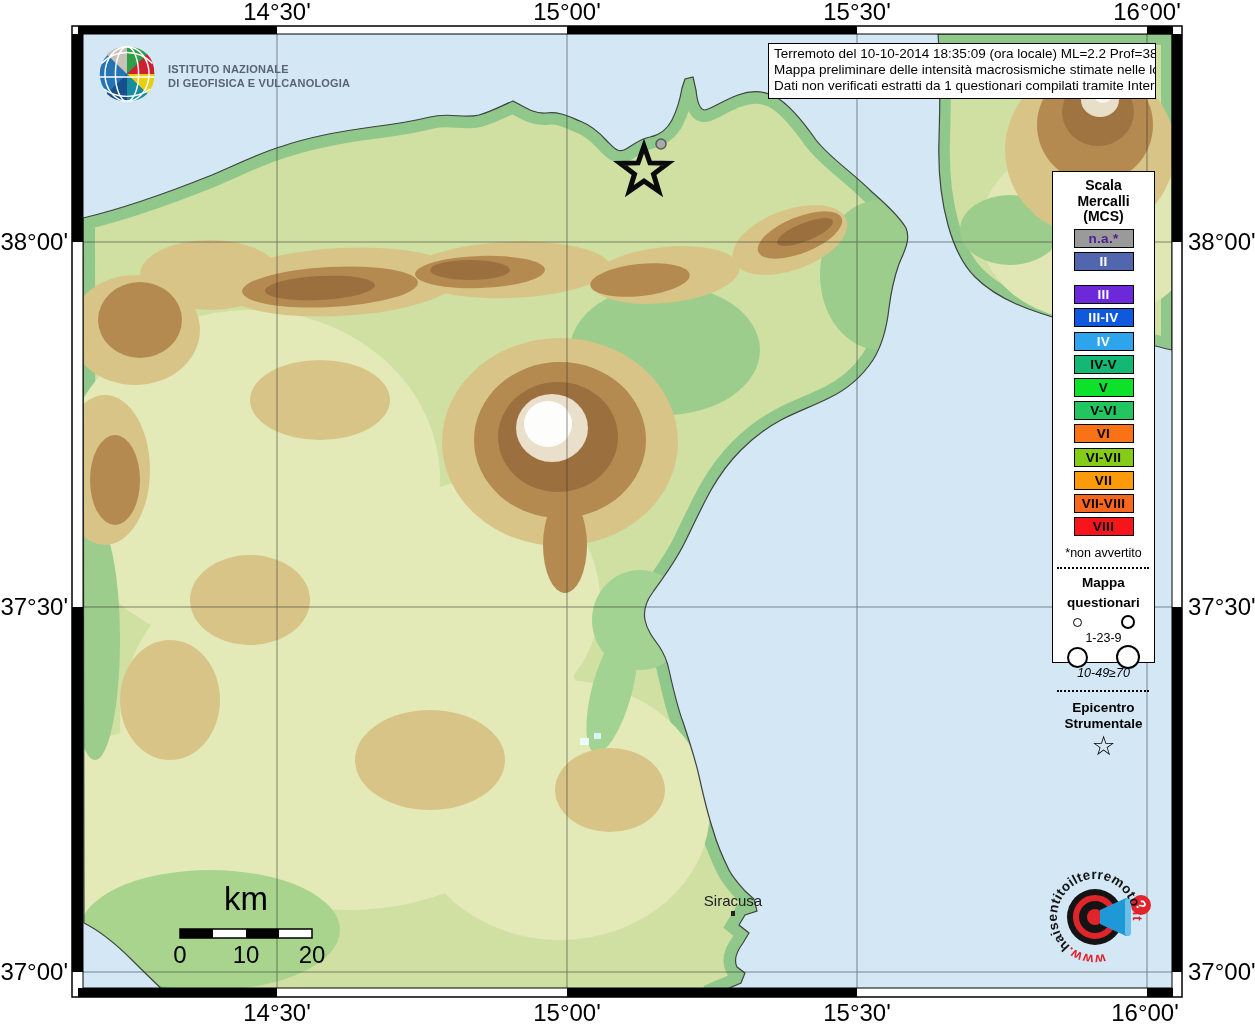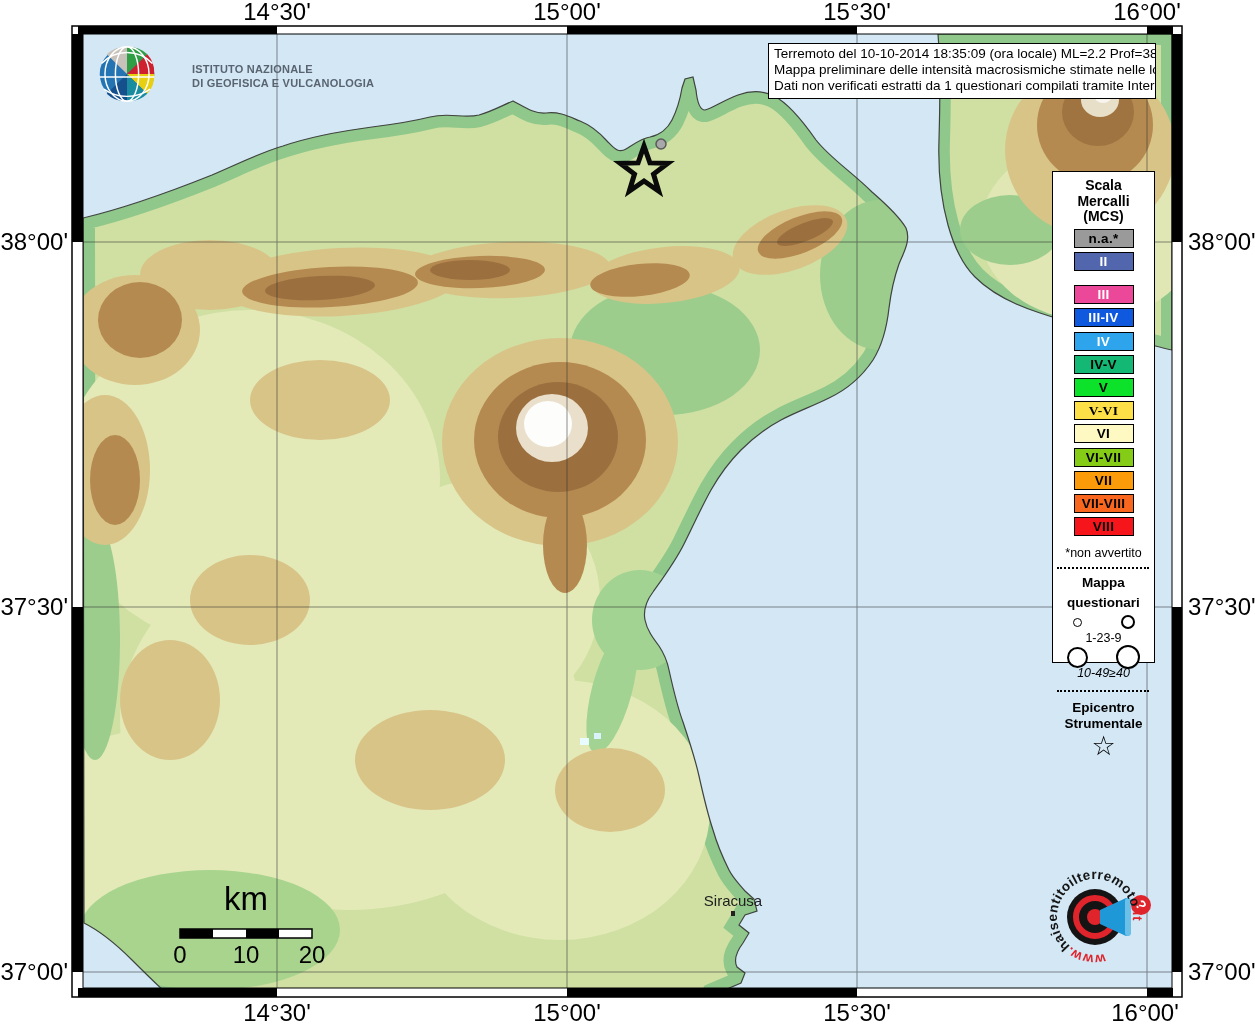--- a/index.html
+++ b/index.html
@@ -7,21 +7,21 @@
   .stage{position:relative;width:1255px;height:1024px;background:#ffffff;
          font-family:"Liberation Sans","DejaVu Sans",sans-serif;overflow:hidden;}
   svg.map-svg{position:absolute;left:0;top:0;}
 
   .axis-label{position:absolute;font-size:24px;color:#000;white-space:nowrap;}
   .axis-top{top:-2px;transform:translateX(-50%);}
   .axis-bottom{top:999px;transform:translateX(-50%);}
   .axis-left{left:0;width:68px;text-align:right;transform:translateY(-50%);}
   .axis-right{left:1188px;transform:translateY(-50%);}
 
-  .ingv{position:absolute;left:98px;top:45px;display:flex;align-items:flex-start;gap:24px;}
+  .ingv{position:absolute;left:98px;top:45px;display:flex;align-items:flex-start;}
   .ingv-text{margin-left:12px;padding-top:17px;color:#5a6470;font-weight:bold;
              font-size:11px;line-height:14px;letter-spacing:.2px;}
 
   .info-box{position:absolute;left:768px;top:43px;width:388px;box-sizing:border-box;
             background:#fff;border:1.5px solid #000;padding:2px 5px 3px 5px;
             font-size:13.5px;line-height:16.2px;color:#000;white-space:nowrap;overflow:hidden;}
 
   .legend{position:absolute;left:1052px;top:171px;width:103px;height:492px;box-sizing:border-box;
           background:#fff;border:1.5px solid #000;font-size:13.5px;color:#000;}
   .legend-title{position:absolute;top:6px;left:0;width:100%;text-align:center;
@@ -264,29 +264,29 @@
     <div>Dati non verificati estratti da 1 questionari compilati tramite Internet.</div>
   </div>
 
   <div class="legend">
     <div class="legend-title">
       <div>Scala</div>
       <div>Mercalli</div>
       <div>(MCS)</div>
     </div>
     <div class="swatch-col">
-      <div class="swatch" style="background-color: rgb(154, 154, 154); color: #000000;">n.a.*</div>
+      <div class="swatch" style="background-color: rgb(154, 154, 154); color: #4c1d95;">n.a.*</div>
       <div class="swatch" style="background-color: rgb(82, 102, 174); color: rgb(255, 255, 255);">II</div>
-      <div class="swatch" style="background-color: #ec4899; color: rgb(255, 255, 255); margin-top: 14px;">III</div>
+      <div class="swatch" style="background-color: #6d28d9; color: rgb(255, 255, 255); margin-top: 14px;">III</div>
       <div class="swatch" style="background-color: rgb(14, 89, 222); color: rgb(255, 255, 255);">III-IV</div>
       <div class="swatch" style="background-color: rgb(45, 164, 236); color: rgb(255, 255, 255);">IV</div>
       <div class="swatch" style="background-color: rgb(18, 184, 115); color: rgb(0, 0, 0);">IV-V</div>
       <div class="swatch" style="background-color: rgb(12, 226, 41); color: rgb(0, 0, 0);">V</div>
-      <div class="swatch" style="background-color: #fde047; color: rgb(0, 0, 0); font-family: Liberation Serif, serif;">V-VI</div>
-      <div class="swatch" style="background-color: #fef9c3; color: rgb(0, 0, 0);">VI</div>
+      <div class="swatch" style="background-color: #22c55e; color: rgb(0, 0, 0);">V-VI</div>
+      <div class="swatch" style="background-color: #f97316; color: rgb(0, 0, 0);">VI</div>
       <div class="swatch" style="background-color: #84cc16; color: rgb(0, 0, 0);">VI-VII</div>
       <div class="swatch" style="background-color: rgb(251, 155, 10); color: rgb(0, 0, 0);">VII</div>
       <div class="swatch" style="background-color: rgb(249, 102, 30); color: rgb(0, 0, 0);">VII-VIII</div>
       <div class="swatch" style="background-color: rgb(247, 21, 28); color: rgb(0, 0, 0);">VIII</div>
     </div>
     <div class="legend-footnote">*non avvertito</div>
     <div class="dotted dot1"></div>
     <div class="legend-sub sub-quest">
       <div>Mappa</div>
       <div>questionari</div>
@@ -298,21 +298,21 @@
     <div class="circ-lab lab-small">
       <span>1-2</span>
       <span>3-9</span>
     </div>
     <div class="circ-row row-big">
       <div class="circle c3"></div>
       <div class="circle c4"></div>
     </div>
     <div class="circ-lab lab-big">
       <span>10-49</span>
-      <span>≥40</span>
+      <span>≥70</span>
     </div>
     <div class="dotted dot2"></div>
     <div class="legend-sub sub-epi">
       <div>Epicentro</div>
       <div>Strumentale</div>
     </div>
     <div class="legend-star">☆</div>
   </div>
 
   <div class="km-label">km</div>

